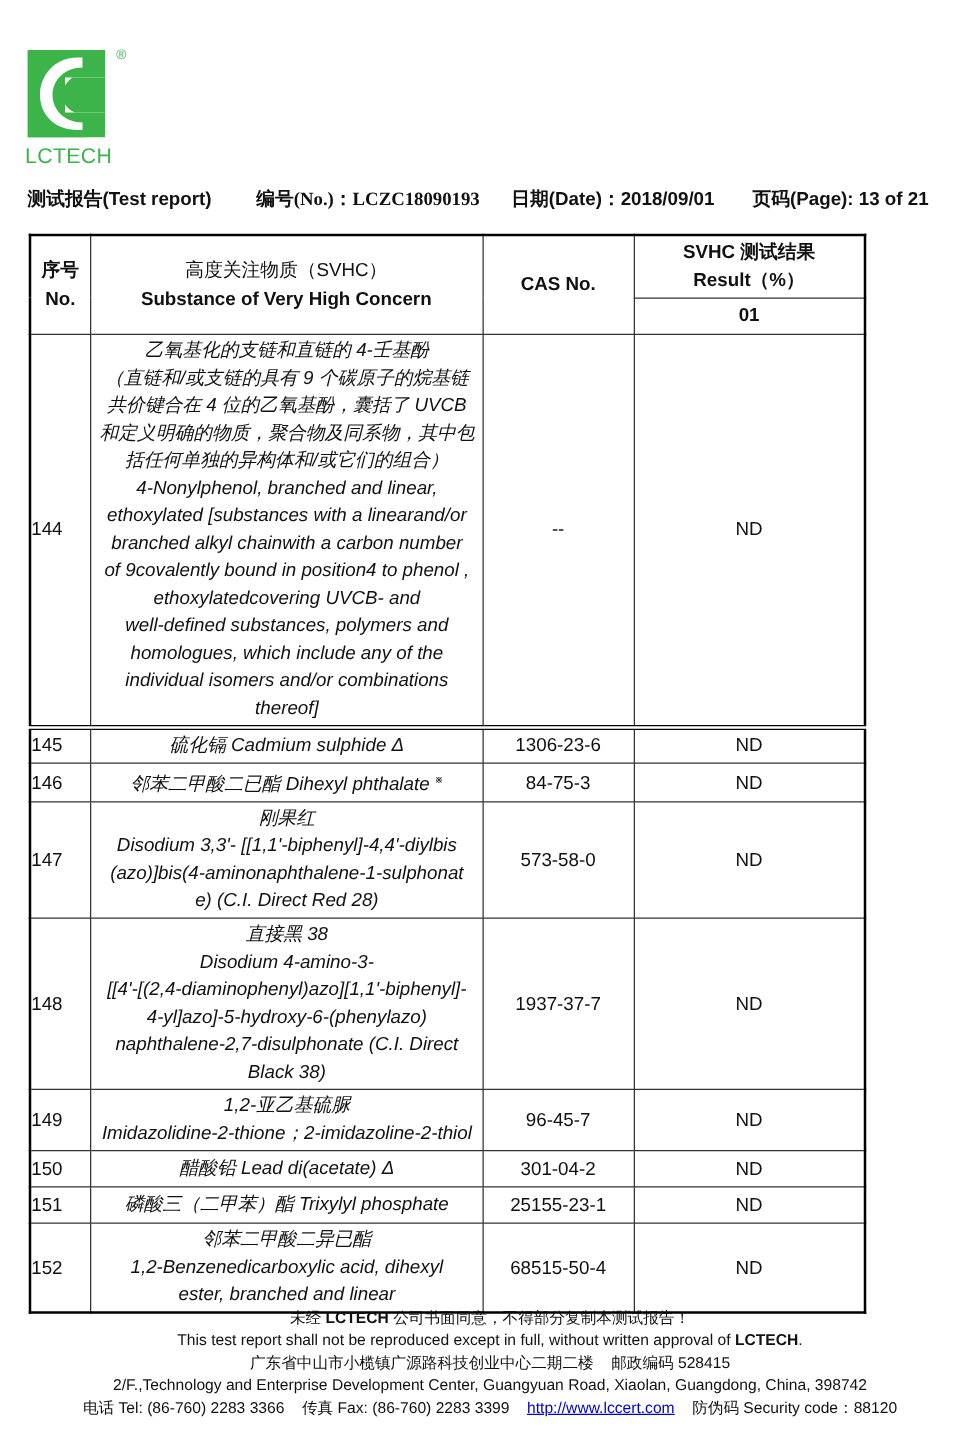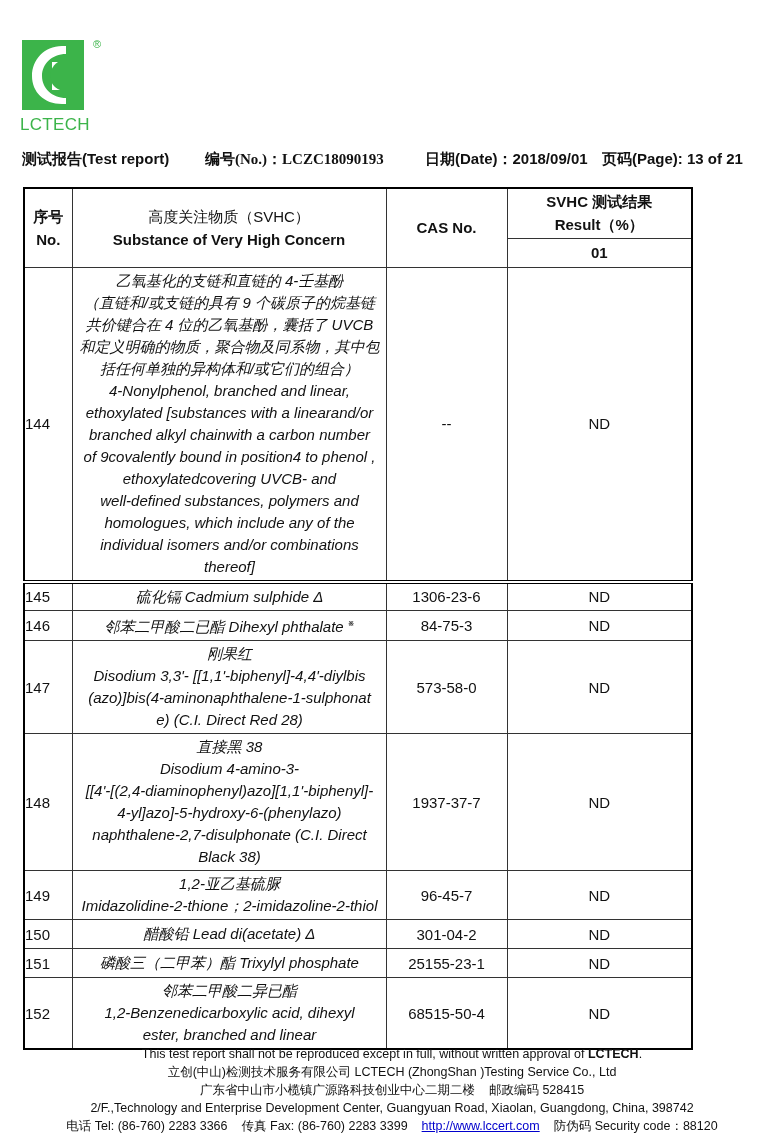--- a/index.html
+++ b/index.html
@@ -8,21 +8,21 @@
 
   .logo { position: absolute; left: 20px; top: 38px; width: 90px; height: 96px; }
   .logo-mark { position: absolute; left: 2px; top: 2px; width: 62px; height: 70px; }
   .logo-reg { position: absolute; left: 73px; top: 0px; font-size: 11px; color: #3cb44a; }
   .logo-text { position: absolute; left: 0px; top: 77px; font-size: 17px; color: #3cb44a; letter-spacing: 0.3px; }
 
   .report-header { position: absolute; left: 22px; top: 150px; width: 740px; font-size: 15px; font-weight: bold; white-space: nowrap; }
   .report-header span { position: absolute; top: 0; }
   .rh-report { left: 0; }
   .rh-no { left: 183px; font-family: Liberation Serif, serif; }
-  .rh-date { left: 403px; }
+  .rh-date { left: 387px; }
   .rh-page { left: 580px; }
 
   table.svhc { position: absolute; left: 23px; top: 187px; width: 670px; border-collapse: collapse; border: 2px solid #000; font-size: 15px; table-layout: fixed; }
   table.svhc td, table.svhc th { border: 1px solid #333; vertical-align: middle; }
   table.svhc th { font-weight: bold; text-align: center; font-size: 15px; line-height: 23px; }
   th.h-no { width: 48px; }
   th.h-sub { width: 314px; }
   th.h-cas { width: 121px; margin-left: 48px; }
   .h-result { height: 50px; }
   .h-sample { height: 29px; }
@@ -187,23 +187,25 @@
         <div>ester, branched and linear</div>
       </td>
       <td class="cas">68515-50-4</td>
       <td class="res">ND</td>
     </tr>
   </tbody>
 </table>
 
 <div class="footer">
   <span class="f-line">
+    <span>未经 </span><span class="f-bold">LCTECH</span><span> 公司书面同意，不得部分复制本测试报告！</span>
+  </span>
+  <span class="f-line">
     <span>This test report shall not be reproduced except in full, without written approval of </span><span class="f-bold">LCTECH</span><span>.</span>
   </span>
-  <span class="f-line">立创(中山)检测技术服务有限公司 LCTECH (ZhongShan )Testing Service Co., Ltd</span>
   <span class="f-line">
     <span>广东省中山市小榄镇广源路科技创业中心二期二楼</span><span class="sp"></span><span>邮政编码  528415</span>
   </span>
   <span class="f-line">2/F.,Technology and Enterprise Development Center, Guangyuan Road, Xiaolan, Guangdong, China, 398742</span>
   <span class="f-line">
     <span>电话 Tel: (86-760) 2283 3366</span><span class="sp"></span><span>传真 Fax: (86-760) 2283 3399</span><span class="sp"></span><a>http://www.lccert.com</a><span class="sp"></span><span>防伪码 Security code：88120</span>
   </span>
 </div>
 
 </body></html>

